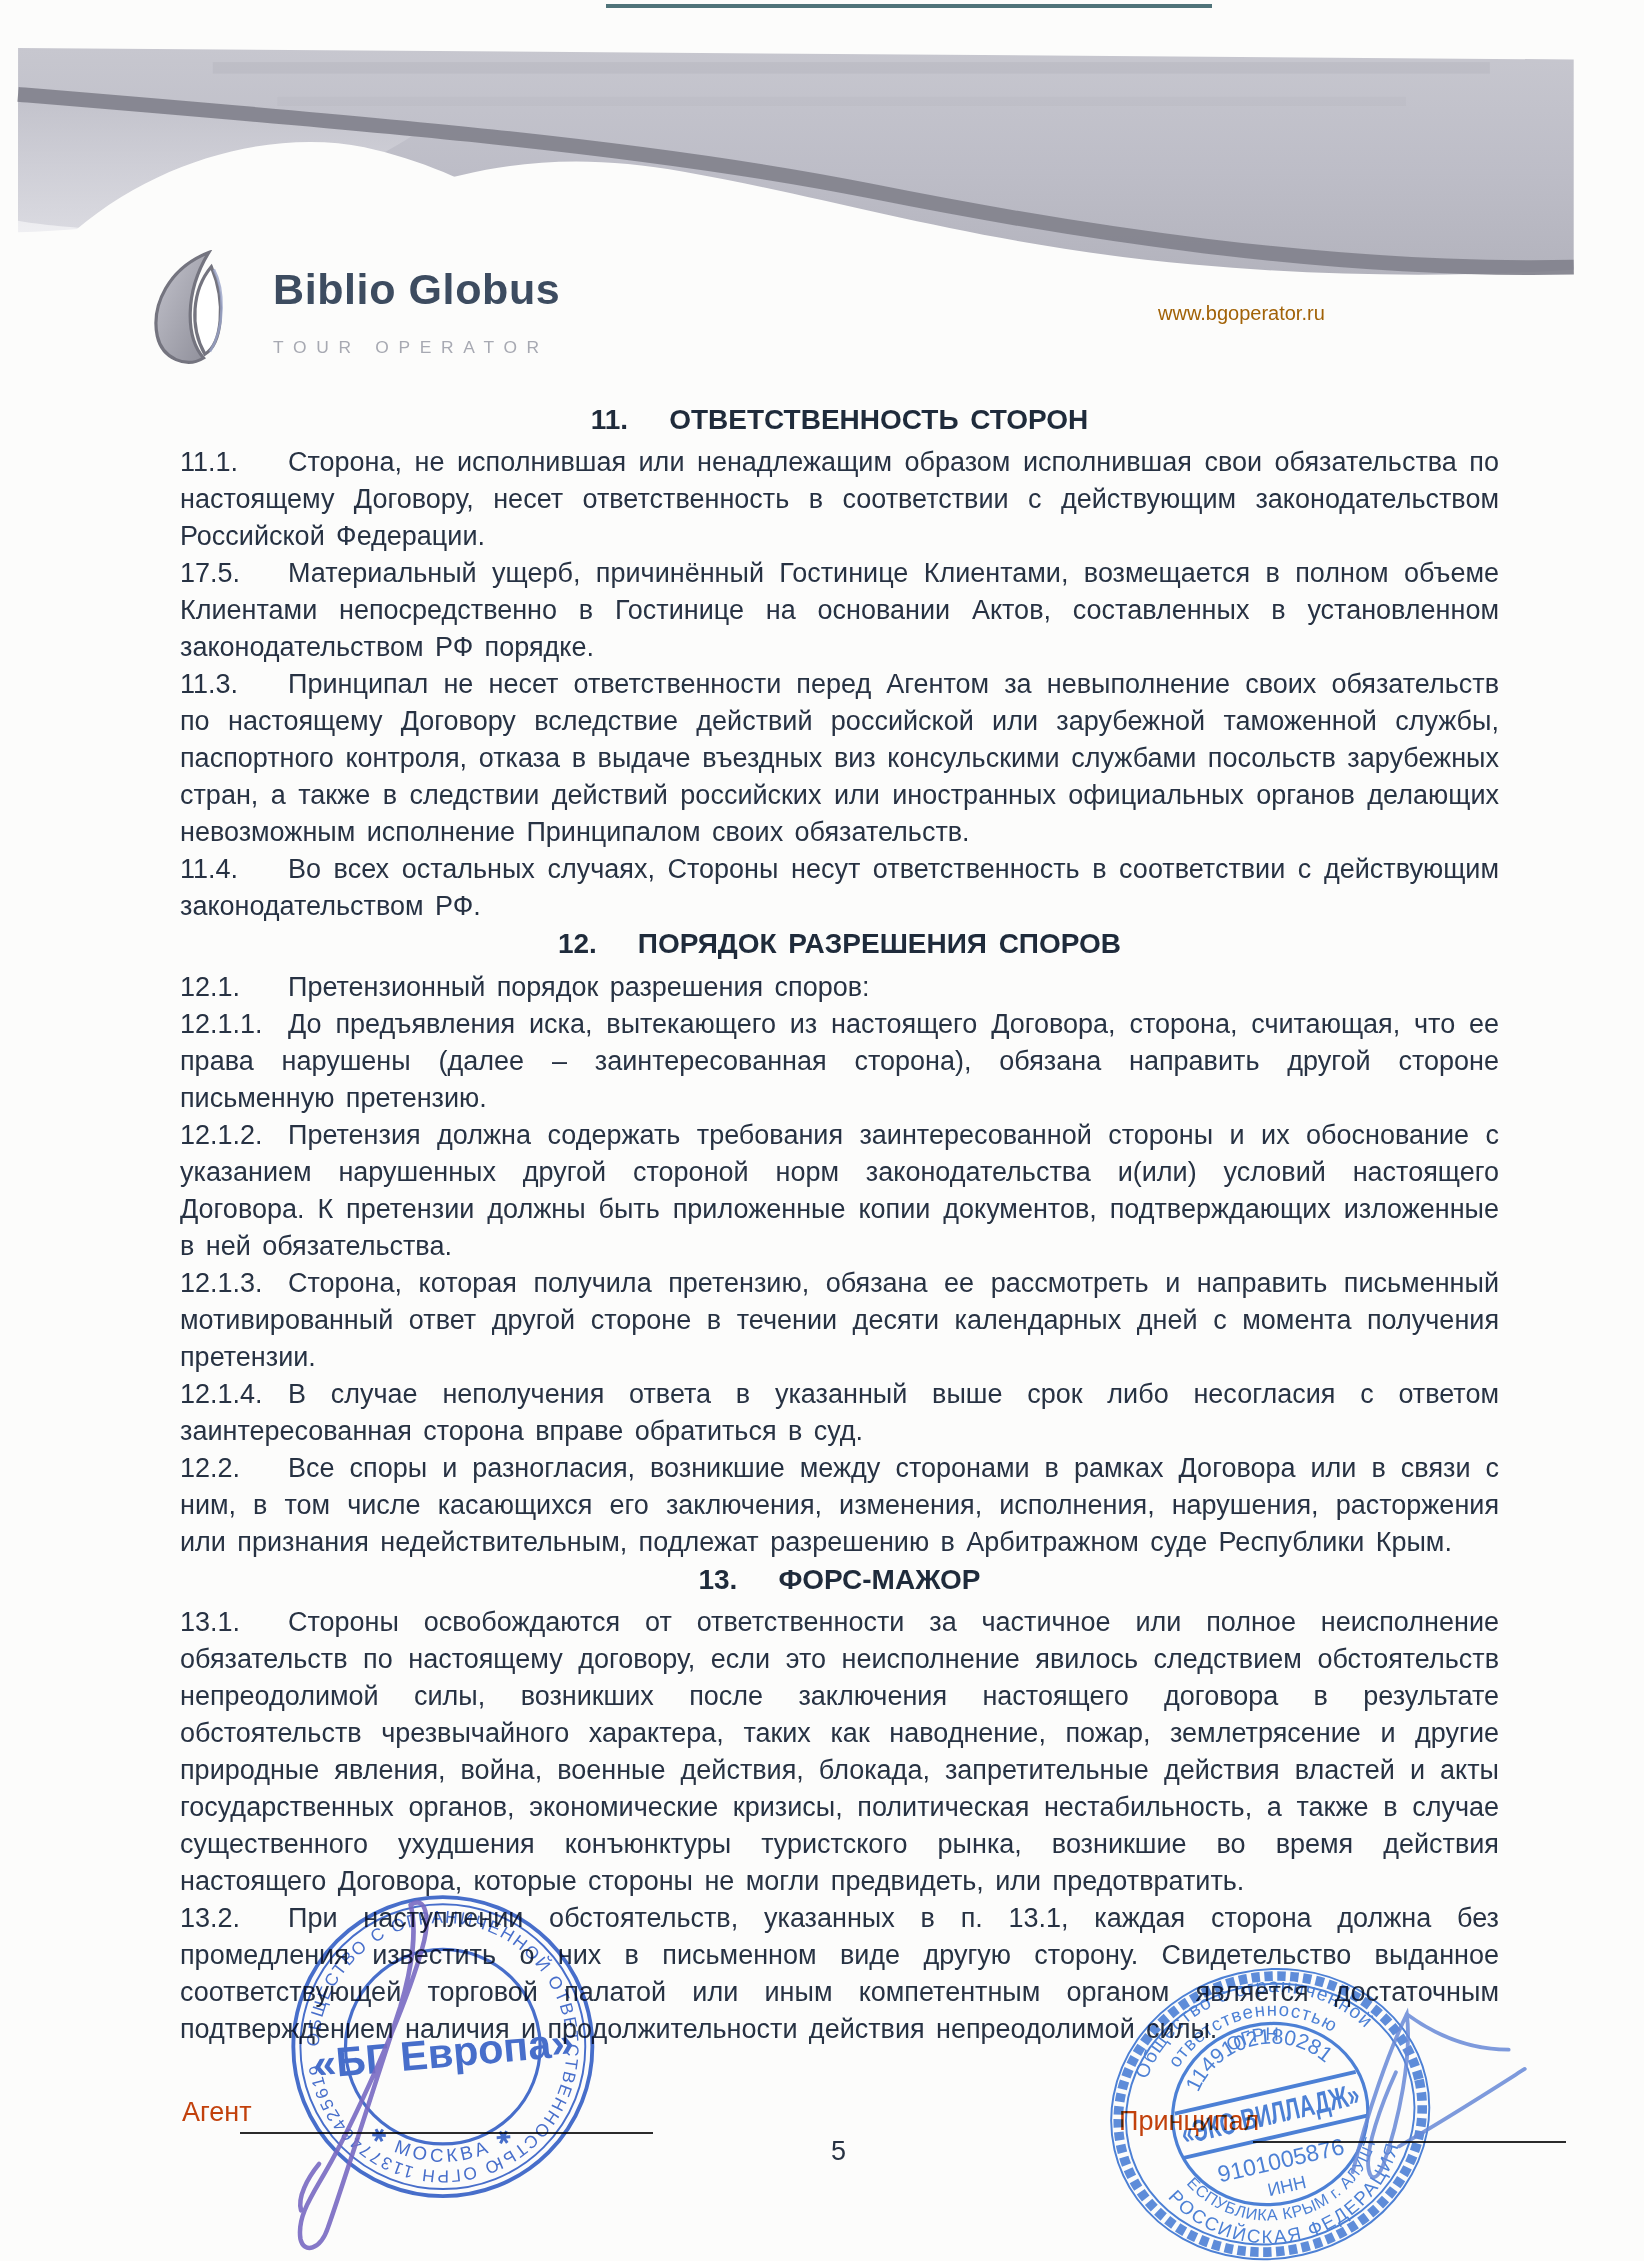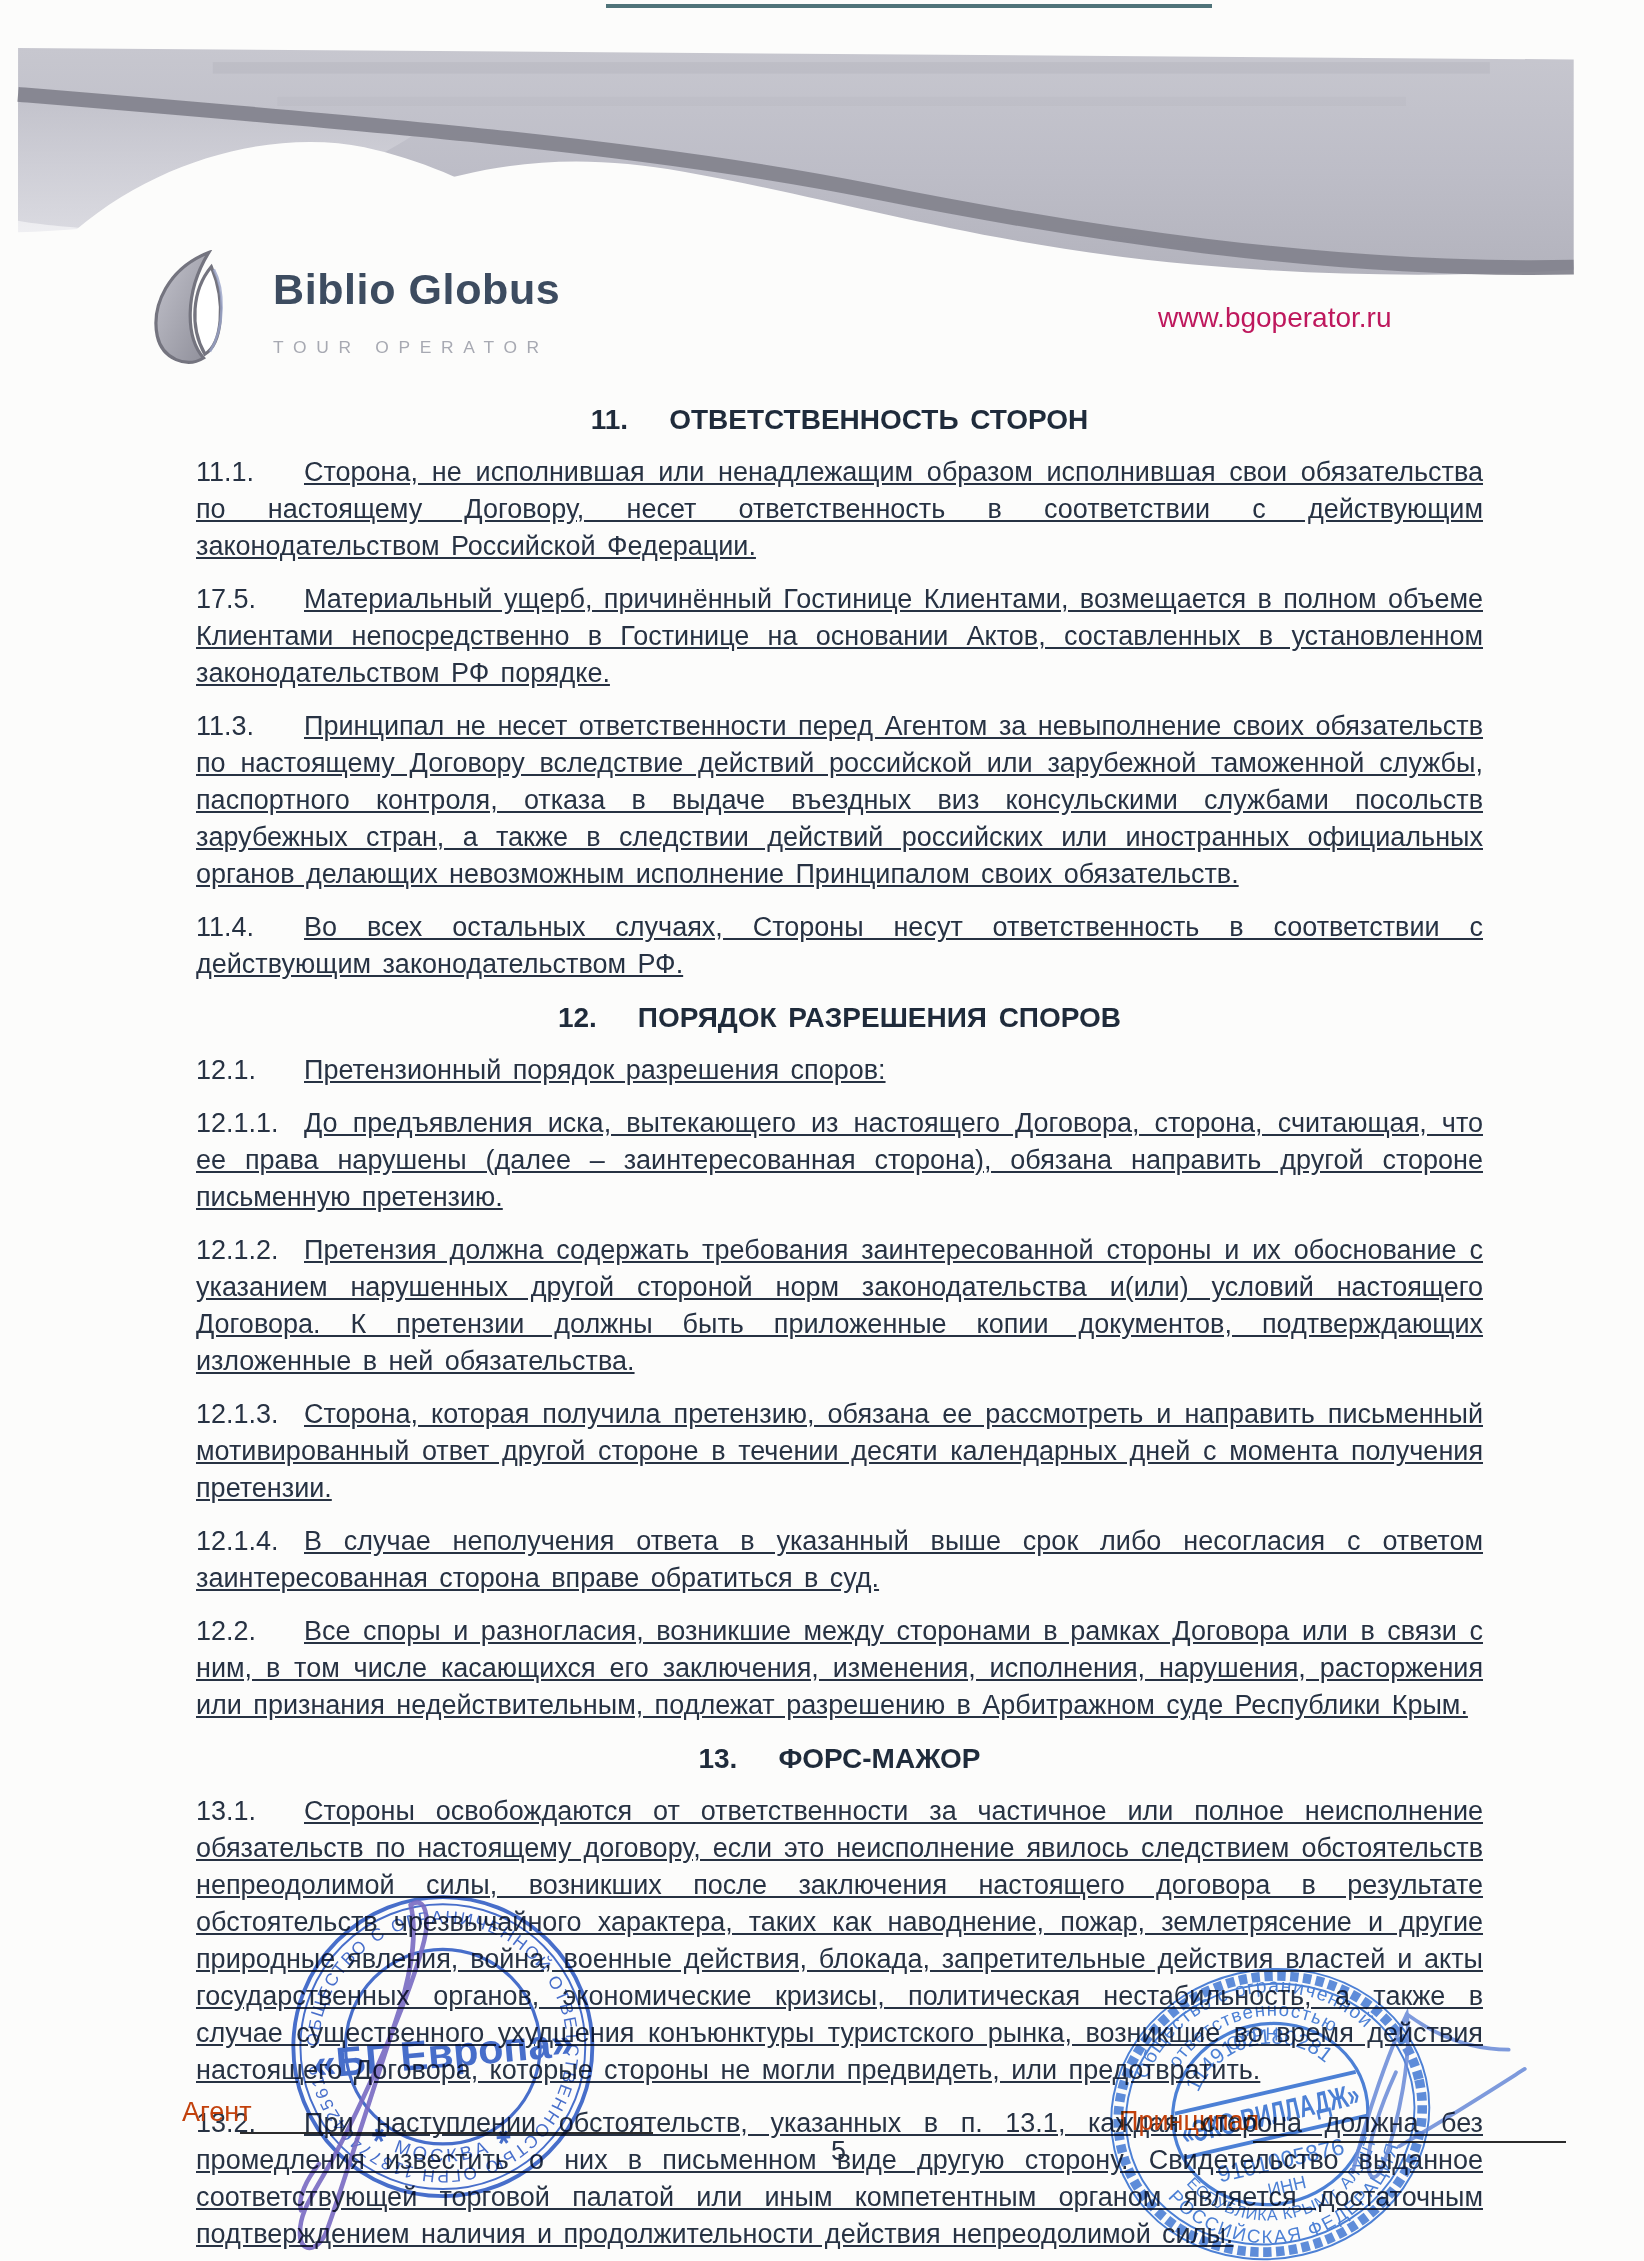--- a/index.html
+++ b/index.html
@@ -11,34 +11,34 @@
   }
   
   .wave-wrap{position:absolute;top:0;left:0;width:1644px;height:297px;}
   .top-artifact{position:absolute;top:3.9px;left:606px;width:606px;height:3.9px;background:#16454e;opacity:.75;}
   
   .logo{position:absolute;top:250px;left:147px;display:flex;align-items:flex-start;}
   .logo-mark{width:108px;height:117px;}
   .logo-text{margin-left:18px;padding-top:18px;}
   .brand{font-size:43px;font-weight:bold;color:#3d4c60;letter-spacing:0.6px;line-height:1;}
   .tagline{font-size:17.4px;color:#a7a9b2;letter-spacing:9.7px;margin-top:26px;}
-  .site{position:absolute;top:302px;left:1158px;font-size:28px;color:#be185d;}
+  .site{position:absolute;top:302px;left:1158px;font-size:20px;color:#a16207;}
   
   .doc{
     position:absolute;left:180px;top:401px;width:1319px;
     font-size:27px;line-height:37px;text-align:justify;
     color:#273243;word-spacing:3.9px;
   }
   .sec-h{
     text-align:center;font-weight:bold;font-size:28px;
     margin:0 0 6.4px 0;color:#1f2b3b;
   }
   .sec-h .hnum{margin-right:41px;}
   .sec-h.gap{}
-  .doc p{margin:16px;text-decoration:underline;}
+  .doc p{margin:0;}
   .pnum{display:inline-block;min-width:108px;}
   
   .sig-label{position:absolute;font-size:27px;color:#c2410c;z-index:1;}
   .sig-line{position:absolute;border-top:2.6px solid #2b2b2b;z-index:1;}
   .page-num{position:absolute;top:2136px;left:831px;font-size:27px;color:#273243;}
   .stamp{position:absolute;mix-blend-mode:multiply;opacity:.93;z-index:3;}
   .stamp text{font-family:"Liberation Sans", sans-serif;}
 </style>
 </head>
 <body>

